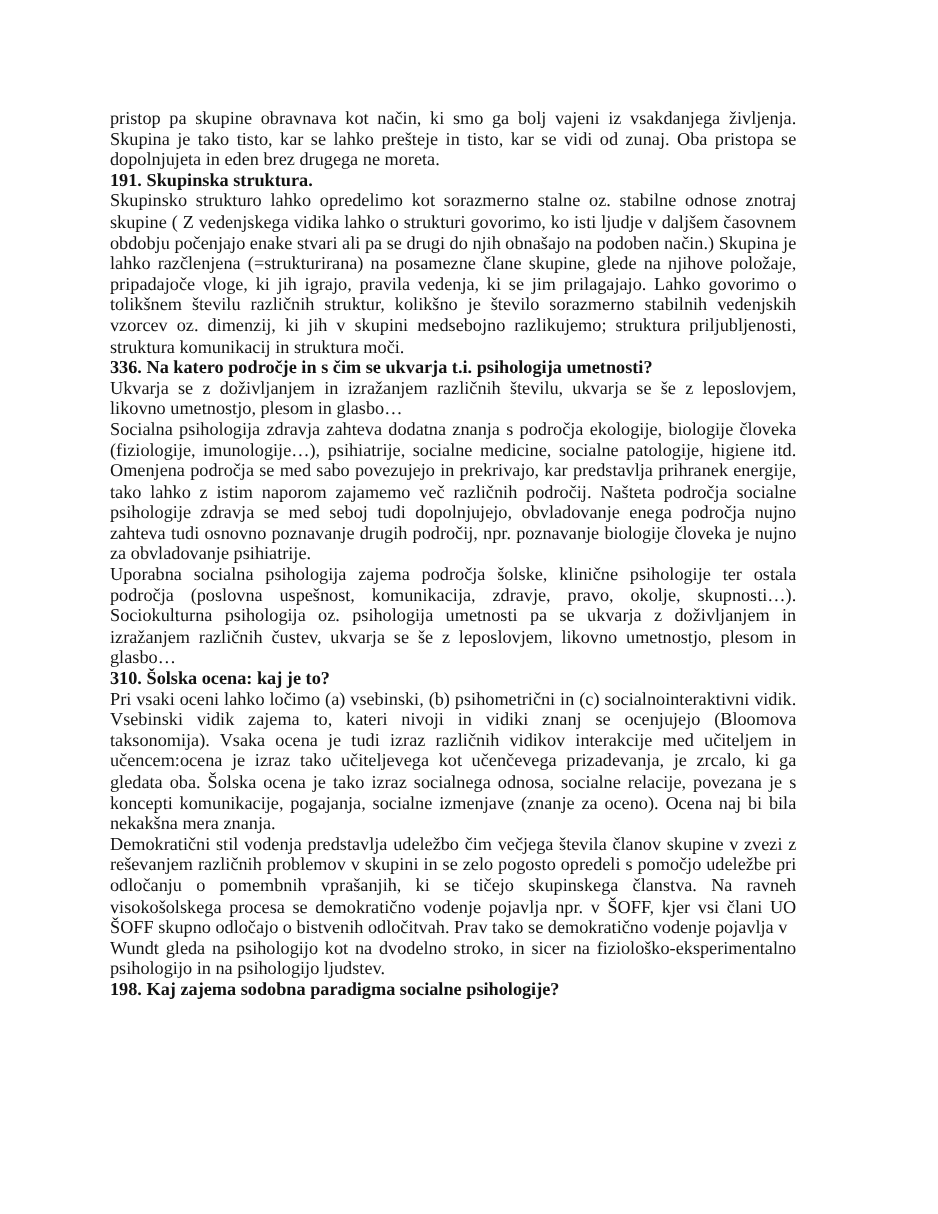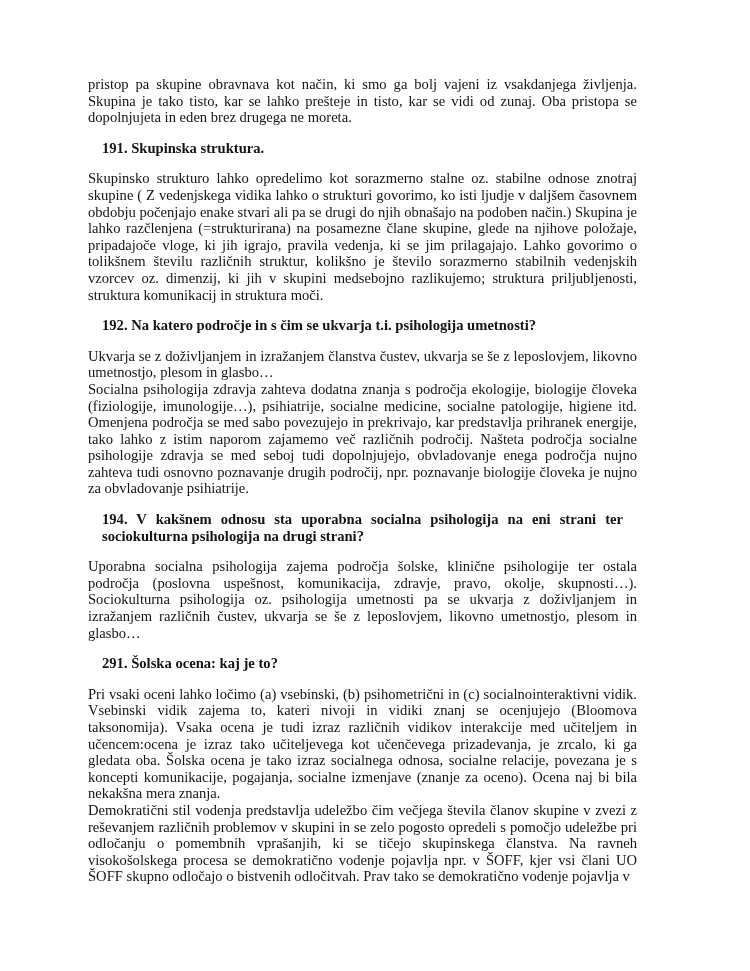--- a/index.html
+++ b/index.html
@@ -9,54 +9,55 @@
   }
   body {
     width: 750px;
     height: 971px;
     position: relative;
     overflow: hidden;
   }
   .page {
     position: absolute;
     left: 88px;
-    top: 76px;
+    top: 87px;
     width: 549px;
     font-family: "Liberation Serif", serif;
     font-size: 14.6px;
     line-height: 16.6px;
     color: #141414;
   }
   .p {
     text-align: justify;
     margin: 0;
   }
   .h {
     font-weight: bold;
-    margin: 14px;
+    margin: 0;
     text-align: justify;
     text-align-last: left;
   }
 </style>
 </head>
 <body>
 
 <div class="page">
   <p class="p">pristop pa skupine obravnava kot način, ki smo ga bolj vajeni iz vsakdanjega življenja. Skupina je tako tisto, kar se lahko prešteje in tisto, kar se vidi od zunaj. Oba pristopa se dopolnjujeta in eden brez drugega ne moreta.</p>
 
   <p class="h">191. Skupinska struktura.</p>
   <p class="p">Skupinsko strukturo lahko opredelimo kot sorazmerno stalne oz. stabilne odnose znotraj skupine ( Z vedenjskega vidika lahko o strukturi govorimo, ko isti ljudje v daljšem časovnem obdobju počenjajo enake stvari ali pa se drugi do njih obnašajo na podoben način.) Skupina je lahko razčlenjena (=strukturirana) na posamezne člane skupine, glede na njihove položaje, pripadajoče vloge, ki jih igrajo, pravila vedenja, ki se jim prilagajajo. Lahko govorimo o tolikšnem številu različnih struktur, kolikšno je število sorazmerno stabilnih vedenjskih vzorcev oz. dimenzij, ki jih v skupini medsebojno razlikujemo; struktura priljubljenosti, struktura komunikacij in struktura moči.</p>
 
-  <p class="h">192. Na katero področje in s čim se ukvarja t.i. psihologija umetnosti?</p>
-  <p class="p">Ukvarja se z doživljanjem in izražanjem članstva čustev, ukvarja se še z leposlovjem, likovno umetnostjo, plesom in glasbo…</p>
+  <p class="h">336. Na katero področje in s čim se ukvarja t.i. psihologija umetnosti?</p>
+  <p class="p">Ukvarja se z doživljanjem in izražanjem različnih številu, ukvarja se še z leposlovjem, likovno umetnostjo, plesom in glasbo…</p>
 
   <p class="p">Socialna psihologija zdravja zahteva dodatna znanja s področja ekologije, biologije človeka (fiziologije, imunologije…), psihiatrije, socialne medicine, socialne patologije, higiene itd. Omenjena področja se med sabo povezujejo in prekrivajo, kar predstavlja prihranek energije, tako lahko z istim naporom zajamemo več različnih področij. Našteta področja socialne psihologije zdravja se med seboj tudi dopolnjujejo, obvladovanje enega področja nujno zahteva tudi osnovno poznavanje drugih področij, npr. poznavanje biologije človeka je nujno za obvladovanje psihiatrije.</p>
 
-  <p class="h">194. V kakšnem odnosu sta uporabna socialna psihologija na eni strani ter sociokulturna psihologija na drugi strani?</p>
   <p class="p">Uporabna socialna psihologija zajema področja šolske, klinične psihologije ter ostala področja (poslovna uspešnost, komunikacija, zdravje, pravo, okolje, skupnosti…). Sociokulturna psihologija oz. psihologija umetnosti pa se ukvarja z doživljanjem in izražanjem različnih čustev, ukvarja se še z leposlovjem, likovno umetnostjo, plesom in glasbo…</p>
 
-  <p class="h">291. Šolska ocena: kaj je to?</p>
+  <p class="h">310. Šolska ocena: kaj je to?</p>
   <p class="p">Pri vsaki oceni lahko ločimo (a) vsebinski, (b) psihometrični in (c) socialnointeraktivni vidik. Vsebinski vidik zajema to, kateri nivoji in vidiki znanj se ocenjujejo (Bloomova taksonomija). Vsaka ocena je tudi izraz različnih vidikov interakcije med učiteljem in učencem:ocena je izraz tako učiteljevega kot učenčevega prizadevanja, je zrcalo, ki ga gledata oba. Šolska ocena je tako izraz socialnega odnosa, socialne relacije, povezana je s koncepti komunikacije, pogajanja, socialne izmenjave (znanje za oceno). Ocena naj bi bila nekakšna mera znanja.</p>
 
   <p class="p">Demokratični stil vodenja predstavlja udeležbo čim večjega števila članov skupine v zvezi z reševanjem različnih problemov v skupini in se zelo pogosto opredeli s pomočjo udeležbe pri odločanju o pomembnih vprašanjih, ki se tičejo skupinskega članstva. Na ravneh visokošolskega procesa se demokratično vodenje pojavlja npr. v ŠOFF, kjer vsi člani UO ŠOFF skupno odločajo o bistvenih odločitvah. Prav tako se demokratično vodenje pojavlja v</p>
 
+  <p class="p">Wundt gleda na psihologijo kot na dvodelno stroko, in sicer na fiziološko-eksperimentalno psihologijo in na psihologijo ljudstev.</p>
 
+  <p class="h">198. Kaj zajema sodobna paradigma socialne psihologije?</p>
 </div>
 
 </body></html>

